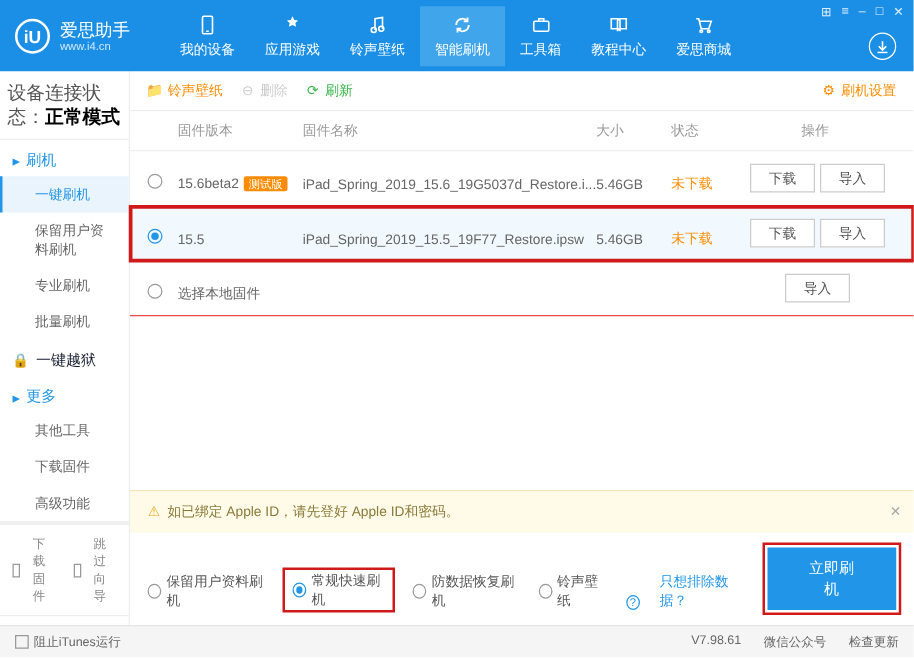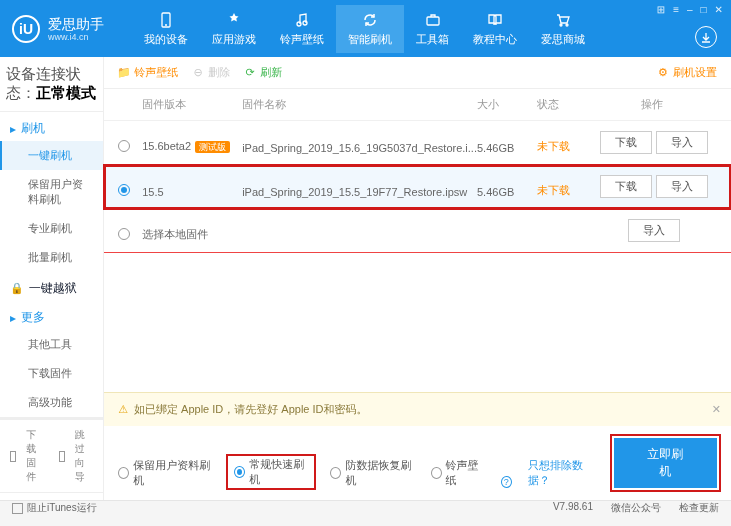--- a/index.html
+++ b/index.html
@@ -51,21 +51,21 @@
 .status-dl{color:#ff8c00}
 .btn{border:1px solid #ccc;background:#fff;padding:3px 14px;font-size:11px;cursor:pointer;color:#555;margin-left:4px}
 .warning{background:#fffbe8;border-top:1px solid #f0e6b8;padding:9px 14px;font-size:11px;color:#8a7a3a;display:flex;align-items:center;gap:6px;position:relative}
 .warn-close{position:absolute;right:10px;cursor:pointer;color:#aaa}
 .options-bar{padding:12px 14px;display:flex;align-items:flex-end;gap:16px;font-size:11px;color:#555}
 .opt{display:flex;align-items:center;gap:4px}
 .opt.boxed{outline:2px solid #d01919;padding:1px 6px}
 .link{color:#2196e8;cursor:pointer}
 .help-ico{color:#2196e8;border:1px solid #2196e8;border-radius:50%;width:12px;height:12px;font-size:9px;line-height:10px;text-align:center;display:inline-block}
 .big-btn{background:#2196e8;color:#fff;border:none;padding:8px 30px;font-size:12px;cursor:pointer;outline:2px solid #d01919;outline-offset:2px;margin-left:auto}
-.statusbar{background:#f5f5f5;border-top:1px solid #e5e5e5;height:26px;display:flex;padding:0 12px;font-size:10px;color:#666;gap:18px}
+.statusbar{background:#f5f5f5;border-top:1px solid #e5e5e5;height:26px;display:flex;align-items:center;padding:0 12px;font-size:10px;color:#666;gap:18px}
 .statusbar .right{margin-left:auto;display:flex;gap:18px}
 .checkbox{width:11px;height:11px;border:1px solid #999;display:inline-block;vertical-align:middle;margin-right:4px}
 svg{display:block}
 </style>
 </head>
 <body>
 
 <div class="titlebar">
   <div class="logo-wrap">
     <div class="logo-circle">iU</div>

